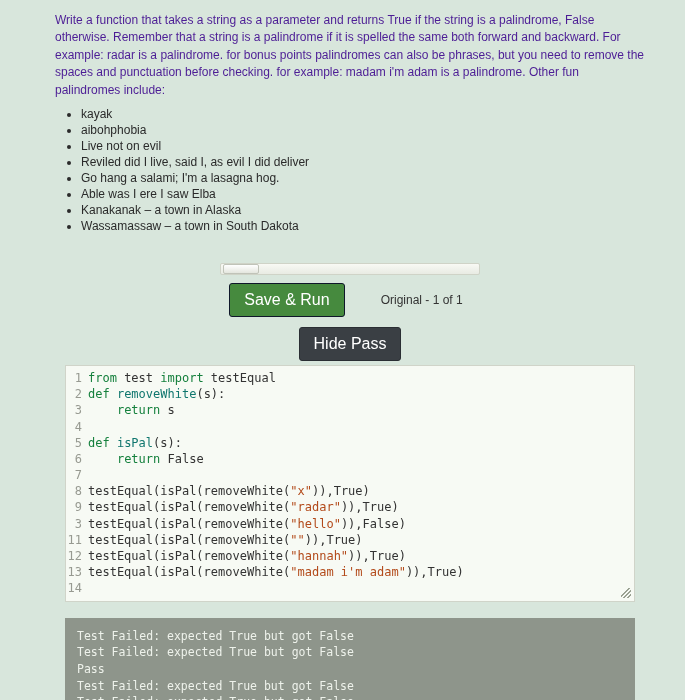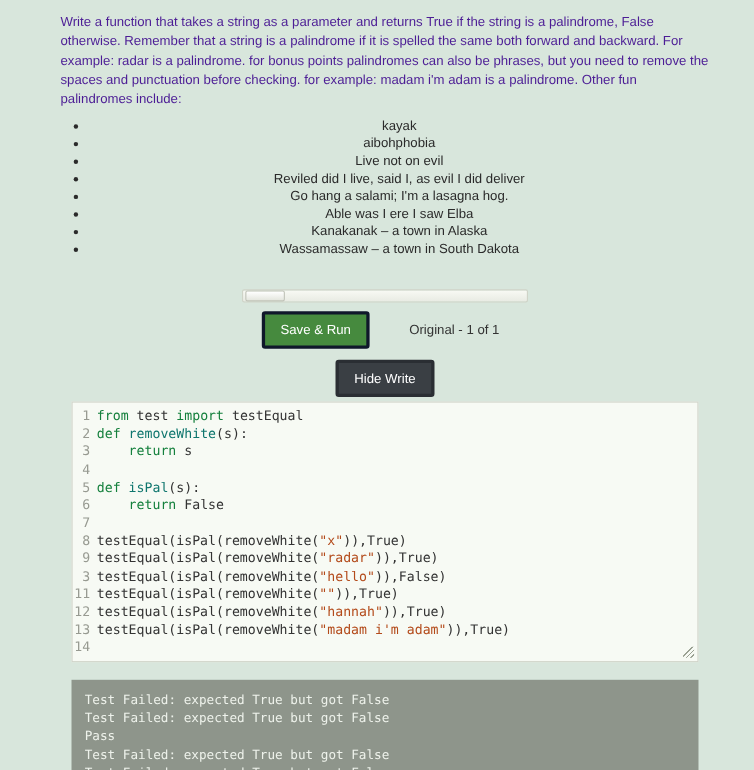--- a/index.html
+++ b/index.html
@@ -8,42 +8,42 @@
     font-family: Arial, Helvetica, sans-serif;
     font-size: 12px;
     color: #333;
     width: 685px;
     height: 700px;
     overflow: hidden;
     padding: 12px 40px 0 55px;
   }
   .question-text { line-height: 1.45; font-size: 12px; color: #4c1d95; }
   .examples { margin: 8px 0 0 12px; list-style: disc; }
-  .examples li { margin: 2px 0 2px 14px; font-size: 12px; color: #2a2a2a; text-align: center; }
+  .examples li { margin: 2px 0 2px 14px; font-size: 12px; color: #2a2a2a; }
   .scrollbar-stub {
     margin: 30px 0 8px 0;
     display: flex; justify-content: center;
   }
   .scrollbar-track {
     width: 260px; height: 12px;
     background: linear-gradient(#f8f9f4,#e8ebe3);
     border: 1px solid #cfd3c7; border-radius: 2px;
     display:flex; align-items:center;
   }
   .scrollbar-thumb {
     width: 36px; height: 10px; margin-left: 2px;
     background: linear-gradient(#fff,#e4e6de);
     border: 1px solid #c0c3b8; border-radius: 2px;
   }
   .btn-row { display:flex; justify-content:center; gap: 28px; align-items:center; margin: 8px 0 10px 0;}
   .btn {
     padding: 7px 14px;
     border-radius: 3px;
-    font-size: 12px;
-    border: 3px solid #0f172a;
+    font-size: 16px;
+    border: 1px solid #0f172a;
     cursor: pointer;
   }
   .btn-green { background:#468a3e; color:#fff; }
   .btn-pager { background: transparent; border:0; color:#333; padding: 7px 8px; }
   .btn-dark { background:#3a3f44; border-color:#2a2e33; color:#fff; }
   .hide-row { display:flex; justify-content:center; margin-bottom:4px;}
   .code-panel {
     background:#f7faf4;
     border:1px solid #d0d4c9;
     margin: 0 10px;
@@ -98,21 +98,21 @@
       <div class="scrollbar-thumb"></div>
     </div>
 </div>
 
 <div class="btn-row">
   <button class="btn btn-green">Save &amp; Run</button>
   <span class="btn-pager">Original - 1 of 1</span>
 </div>
 
 <div class="hide-row">
-  <button class="btn btn-dark">Hide Write</button>
+  <button class="btn btn-dark">Hide Pass</button>
 </div>
 
 <div class="code-panel" id="code">
     <div class="code-line">
       <span class="gutter">1</span>
       <span class="code"><span class="kw">from</span><span> test </span><span class="kw">import</span><span> testEqual</span></span>
     </div>
     <div class="code-line">
       <span class="gutter">2</span>
       <span class="code"><span class="kw">def</span><span> </span><span class="fn">removeWhite</span><span>(s):</span></span>

